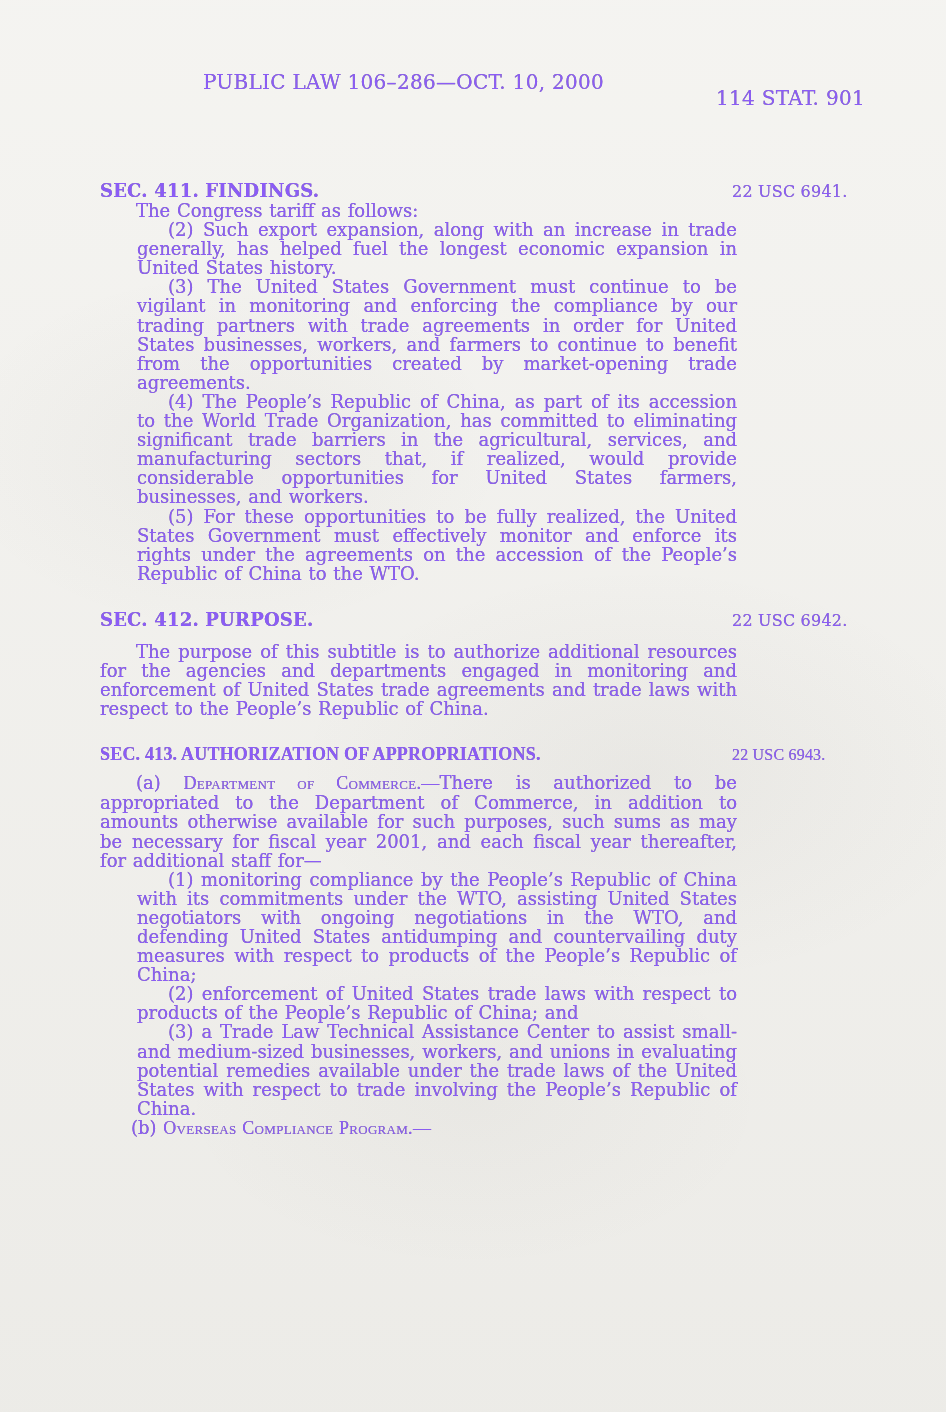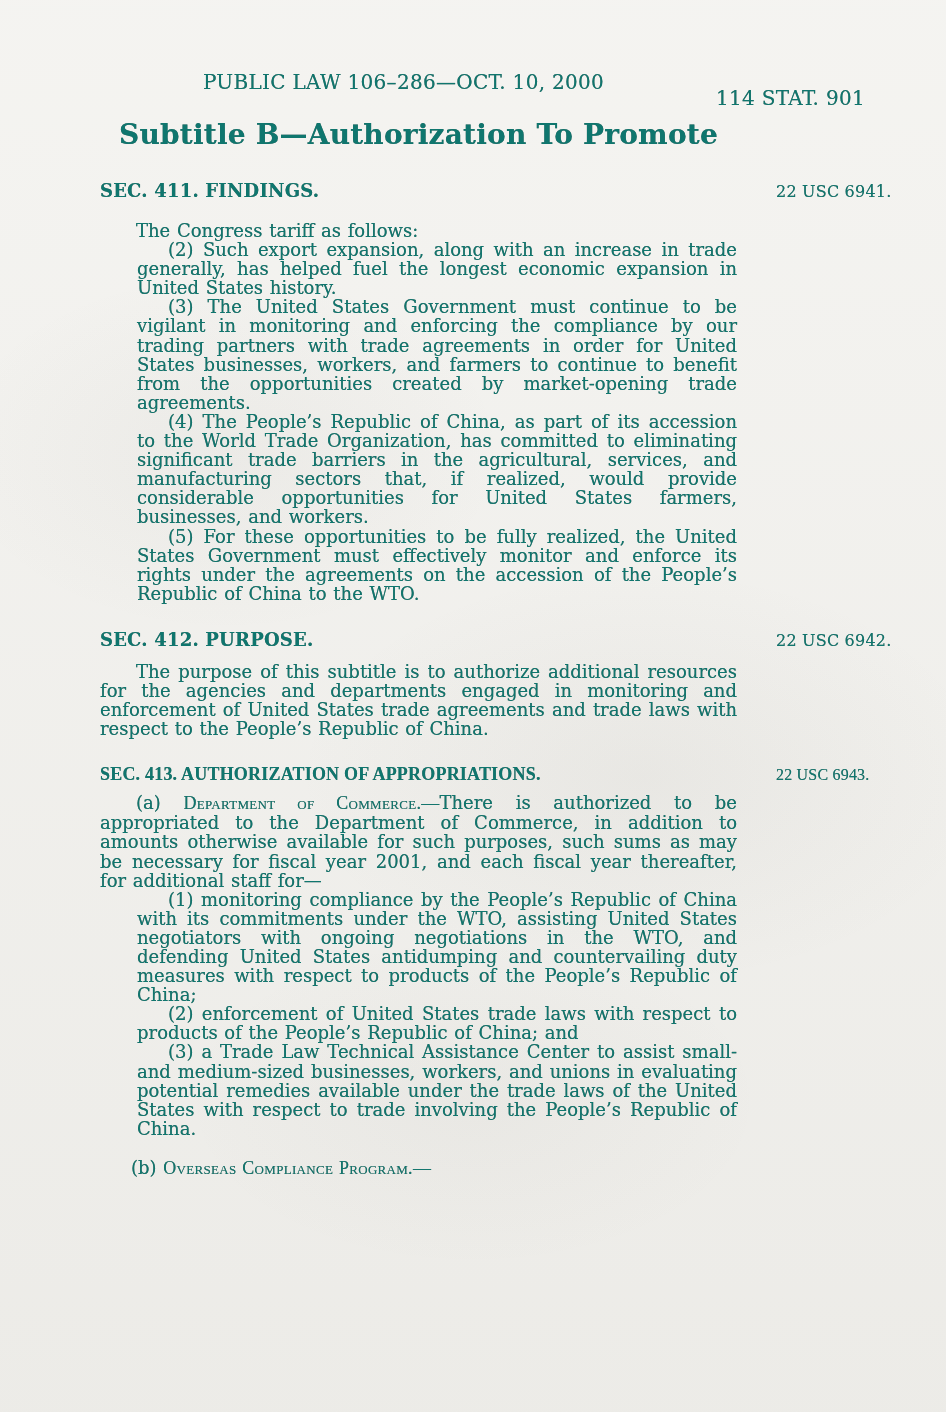--- a/index.html
+++ b/index.html
@@ -7,21 +7,21 @@
     padding: 0;
     background: #e8e7e3;
   }
   .page {
     position: relative;
     width: 946px;
     height: 1412px;
     background: #f1f0ec;
     overflow: hidden;
     font-family: "DejaVu Serif", "Liberation Serif", serif;
-    color: #0f766e;
+    color: #8b5cf6;
   }
   
   .page::before {
     content: "";
     position: absolute;
     inset: 0;
     background:
       radial-gradient(ellipse 400px 260px at 24% 32%, rgba(90,85,75,0.045), transparent 70%),
       radial-gradient(ellipse 500px 300px at 68% 55%, rgba(90,85,75,0.05), transparent 70%),
       radial-gradient(ellipse 420px 240px at 50% 78%, rgba(90,85,75,0.035), transparent 70%),
@@ -67,62 +67,62 @@
 
   h2.sec-heading {
     position: relative;
     margin: 0;
     font-size: 18px;
     line-height: 20px;
     font-weight: bold;
     letter-spacing: 0.2px;
     white-space: nowrap;
   }
-  section.s0 h2.sec-heading { margin-top: 31px; margin-bottom: 20px; }
+  section.s0 h2.sec-heading { margin-top: 31px; margin-bottom: 0; }
   section.s1 h2.sec-heading { margin-top: 27px; margin-bottom: 12px; }
   section.s2 h2.sec-heading { margin-top: 26px; margin-bottom: 9px; font-family: Liberation Serif, serif; }
 
   .margin-note {
     position: absolute;
-    left: 676px;
+    left: 632px;
     top: 1px;
     font-size: 16px;
     line-height: 19px;
     font-weight: normal;
     letter-spacing: 0.2px;
     white-space: nowrap;
     text-shadow: 0 0 0.5px rgba(34,31,27,0.5);
   }
 
   p.par {
     margin: 0;
     font-size: 18px;
     line-height: 19.1px;
     text-align: justify;
     word-spacing: 1px;
   }
   p.flush { text-indent: 36px; }        
   p.sub   { margin-left: 37px; text-indent: 31px; }  
-  p.hang  { text-indent: 31px; margin-top: 20px; }        
+  p.hang  { text-indent: 31px; }        
 
   .sc { font-variant: small-caps; letter-spacing: 0.3px; font-family: Liberation Serif, serif; }
 </style>
 </head>
 <body>
 
 <div class="page">
   <div class="column">
 
     <div class="running-head">
       <div class="law">PUBLIC LAW 106–286—OCT. 10, 2000</div>
       <div class="stat">114 STAT. 901</div>
     </div>
 
     <h1 class="subtitle">
-      <span>Subtitle B—Authorization To Promote</span><br>
+      <br>
     </h1>
 
     <section class="s0">
       <h2 class="sec-heading">
         <span>SEC. 411. FINDINGS.</span>
         <span class="margin-note">22 USC 6941.</span>
       </h2>
       <p class="par flush">The Congress tariff as follows:</p>
       <p class="par sub">(2) Such export expansion, along with an increase in trade generally, has helped fuel the longest economic expansion in United States history.</p>
       <p class="par sub">(3) The United States Government must continue to be vigilant in monitoring and enforcing the compliance by our trading partners with trade agreements in order for United States businesses, workers, and farmers to continue to benefit from the opportunities created by market-opening trade agreements.</p>

